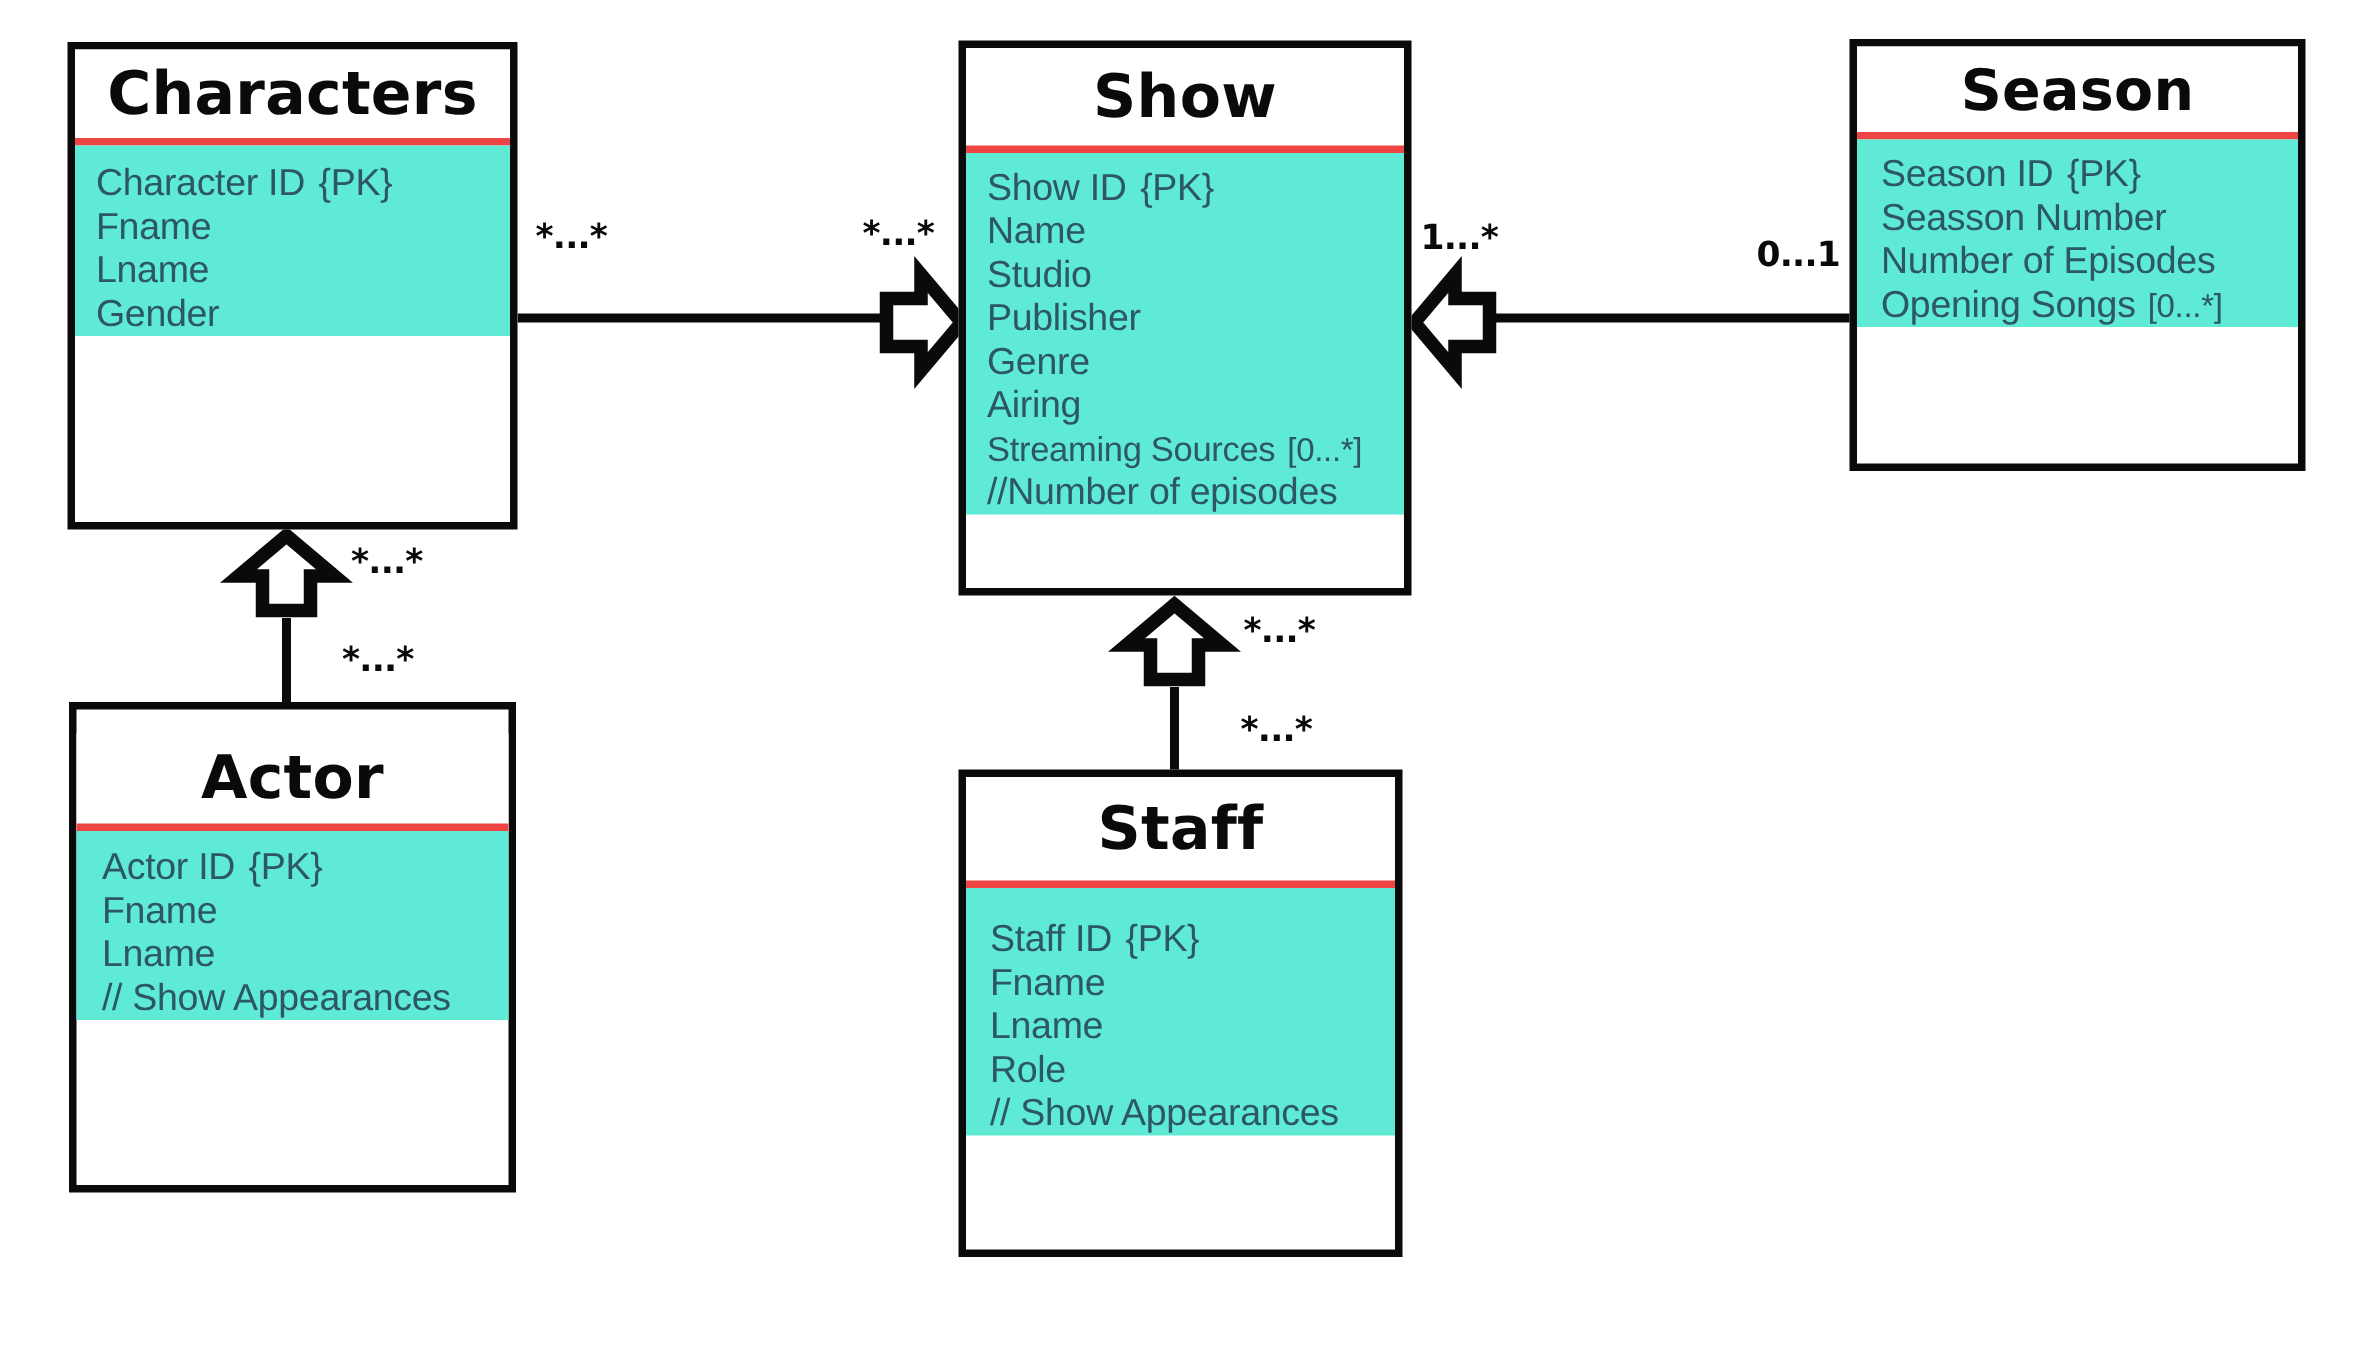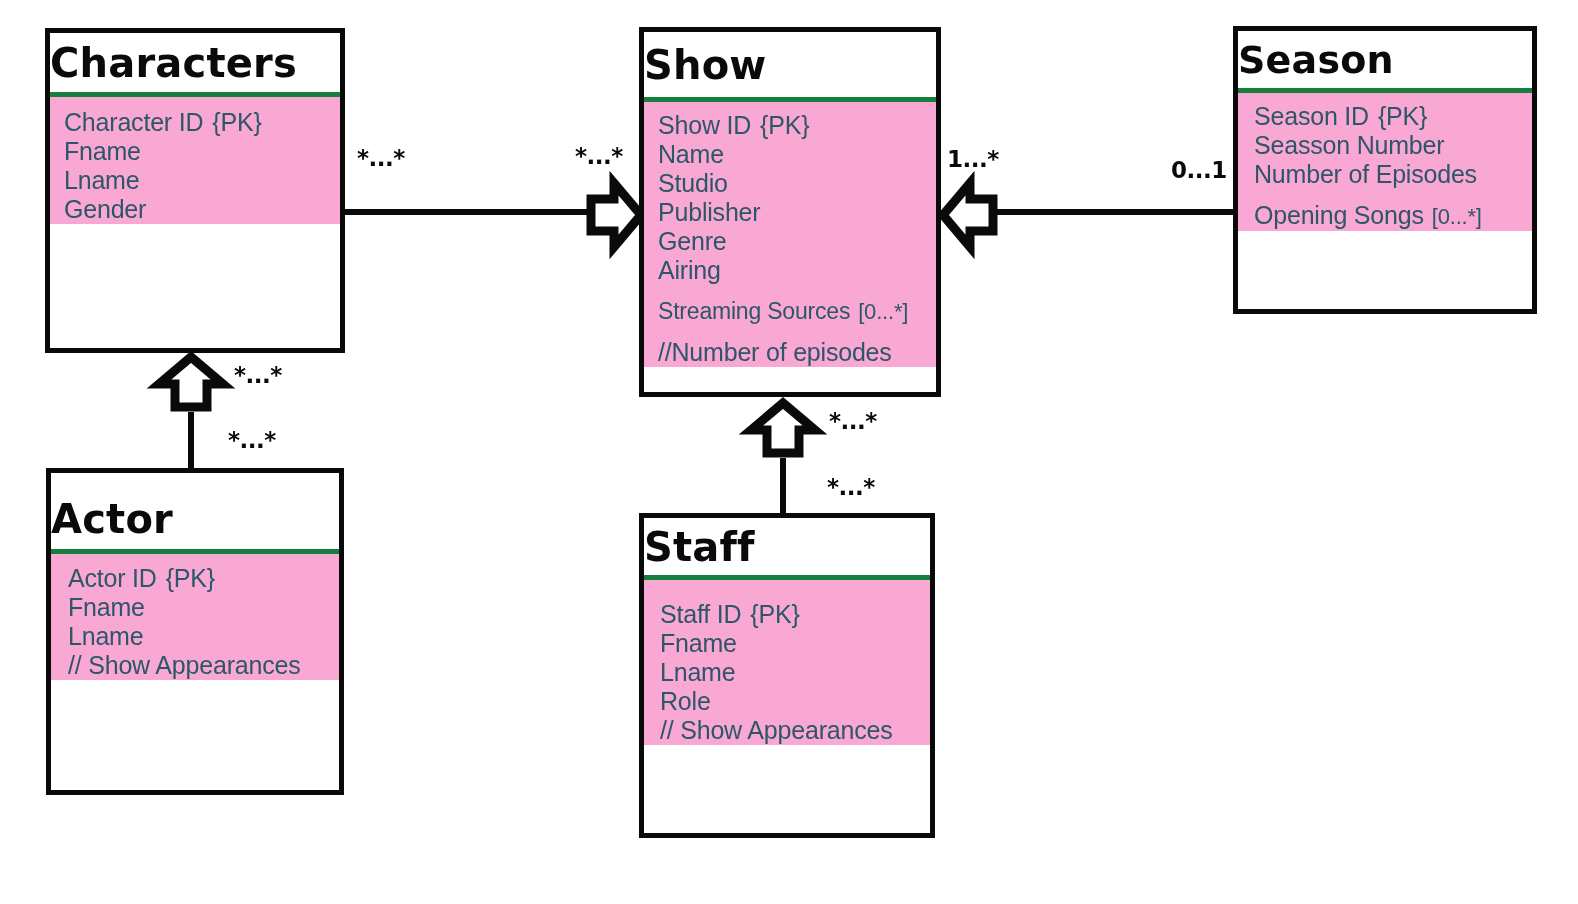--- a/index.html
+++ b/index.html
@@ -19,51 +19,52 @@
   
   .uml-class {
     position: absolute;
     box-sizing: border-box;
     background: #ffffff;
     border: 5px solid #0a0a0a;
     z-index: 3;
   }
   .uml-header {
     box-sizing: border-box;
-    border-bottom: 5px solid #15803d;
+    border-bottom: 5px solid #ef4444;
     display: flex;
     align-items: center;
+    justify-content: center;
     background: #ffffff;
   }
   .uml-title {
     font-family: "DejaVu Sans", sans-serif;
     font-weight: bold;
     color: #0a0a0a;
     letter-spacing: 0.2px;
     line-height: 1;
     white-space: nowrap;
   }
   .uml-body {
     box-sizing: border-box;
     padding: 11px 0 0 14px;
-    background: #f9a8d4;
+    background: #5eead4;
   }
   .attr {
     color: #2d5668;
     font-family: "Liberation Sans", sans-serif;
     font-size: 25px;
     line-height: 29px;
     white-space: nowrap;
     letter-spacing: -0.2px;
   }
   .attr .pk {
     margin-left: 9px;
   }
   .attr.spaced-top {
-    margin-top: 12px;
+    margin-top: 0;
   }
   .attr.small {
     font-size: 23px;
   }
   .attr .mult {
     margin-left: 8px;
     font-size: 22px;
   }
 
   
@@ -213,21 +214,21 @@
       <div class="attr">
         <span>Lname</span>
       </div>
       <div class="attr">
         <span>// Show Appearances</span>
       </div>
     </div>
   </div>
 
   <div class="uml-class" style="left:639px; top:513px; width:296px; height:325px;">
-    <div class="uml-header" style="height:62px;">
+    <div class="uml-header" style="height:74px;">
       <span class="uml-title" style="font-size:40px;">Staff</span>
     </div>
     <div class="uml-body" style="padding-top:20px; padding-left:16px;">
       <div class="attr">
         <span>Staff ID</span><span class="pk">{PK}</span>
       </div>
       <div class="attr">
         <span>Fname</span>
       </div>
       <div class="attr">

